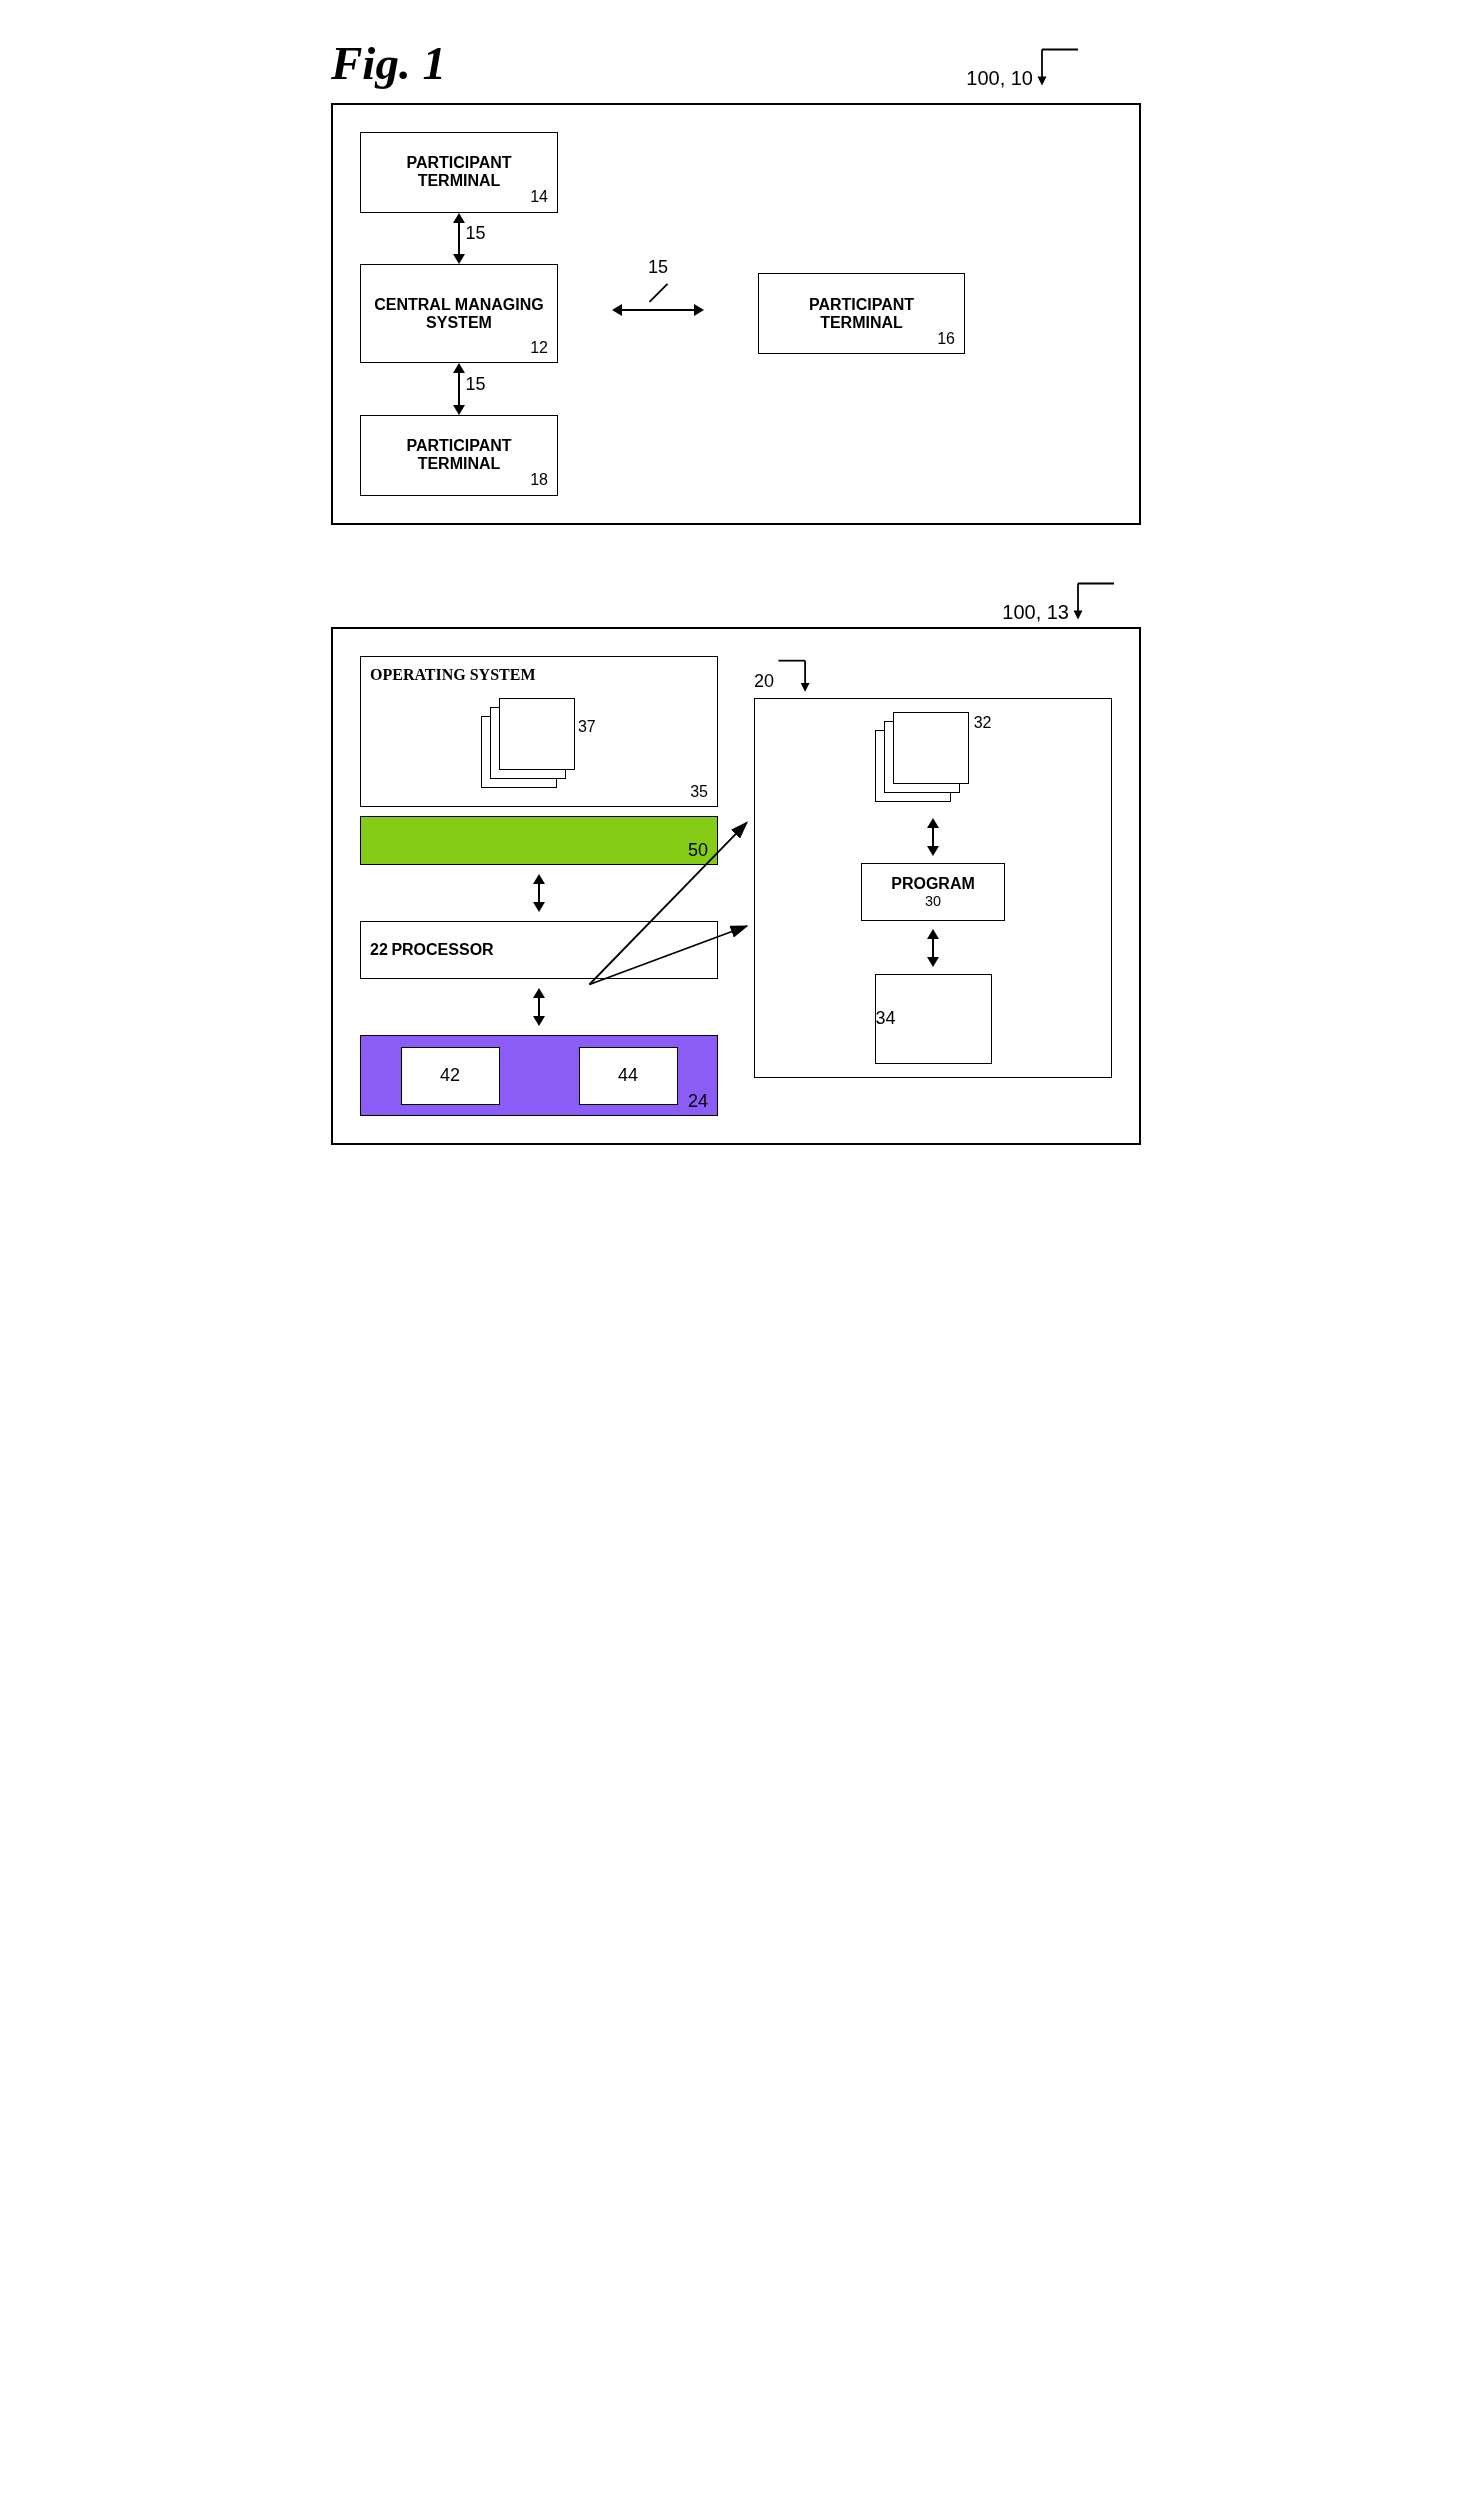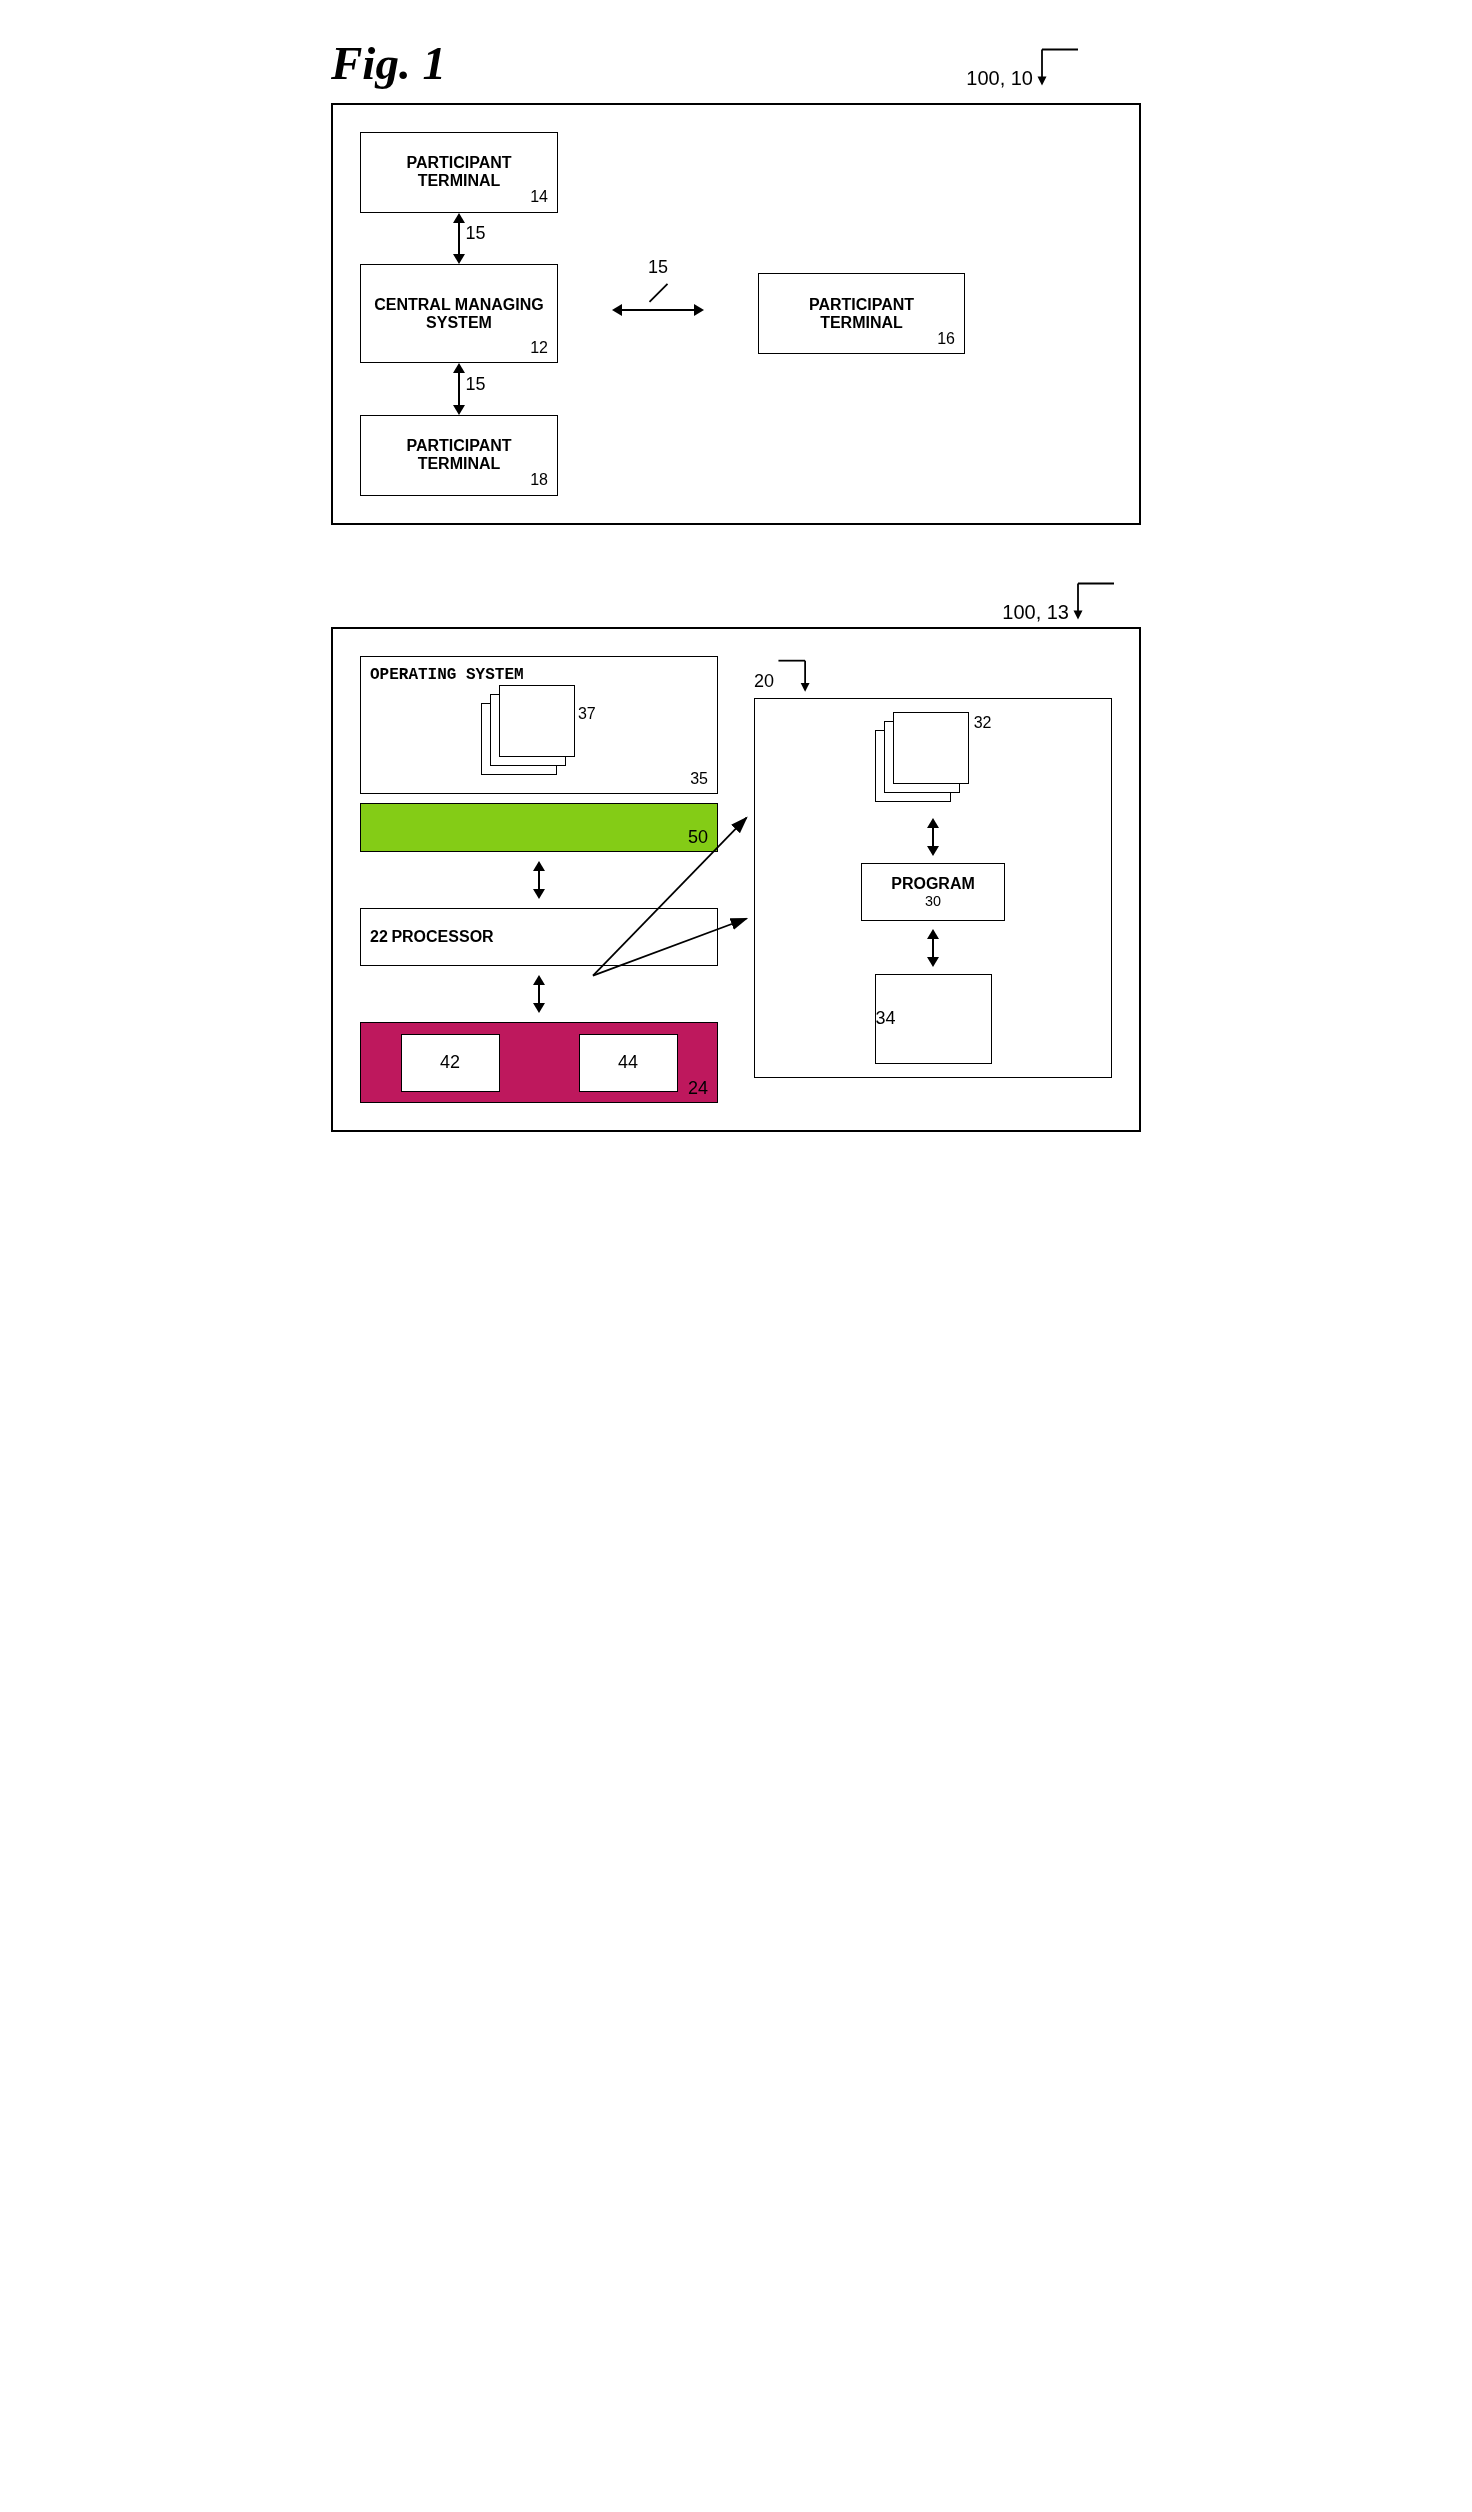--- a/index.html
+++ b/index.html
@@ -211,22 +211,22 @@
       width: 100%;
       border: 1.8px solid #000;
       padding: 9px;
       position: relative;
       min-height: 135px;
     }
 
     .os-title {
       font-size: 16px;
       font-weight: bold;
-      font-family: Liberation Mono, monospace;
-      margin-bottom: 1px;
+      font-family: Liberation Serif, serif;
+      margin-bottom: 14px;
     }
 
     .page-rect {
       position: absolute;
       border: 1.8px solid #000;
       background: #fff;
     }
 
     .box-small-rect {
       width: 100%;
@@ -248,21 +248,21 @@
       font-size: 16px;
       font-weight: bold;
       font-family: Arial, sans-serif;
       position: relative;
     }
 
     .box-storage {
       width: 100%;
       height: 81px;
       border: 1.8px solid #000;
-      background: #be185d;
+      background: #8b5cf6;
       display: flex;
       flex-direction: row;
       align-items: center;
       justify-content: space-around;
       position: relative;
     }
 
     .storage-cell {
       width: 99px;
       height: 58px;

